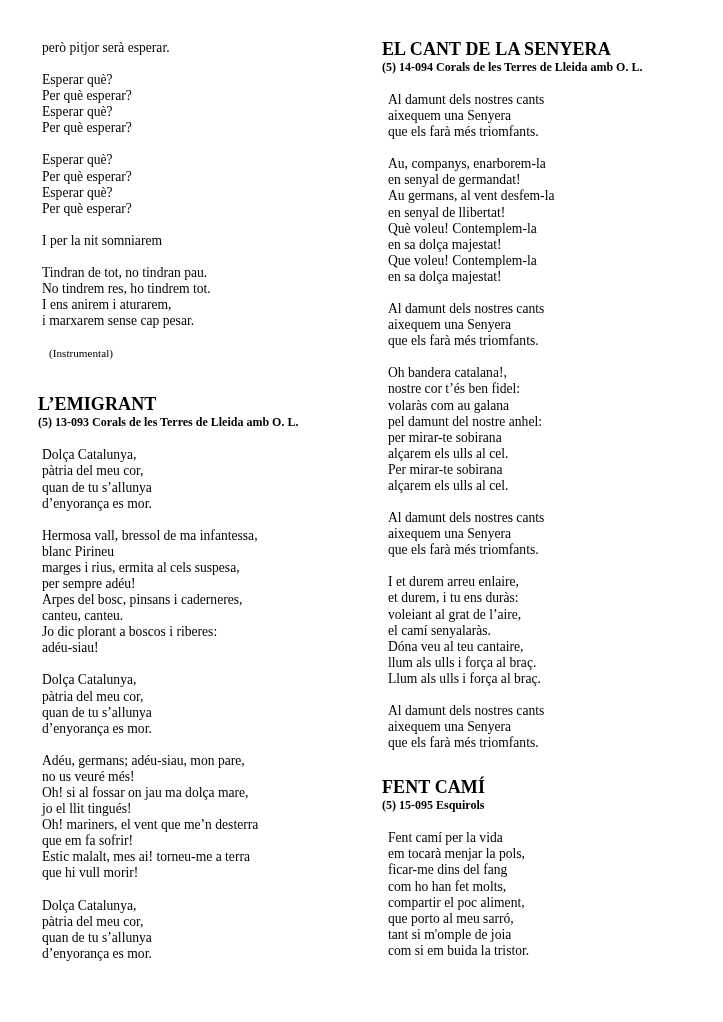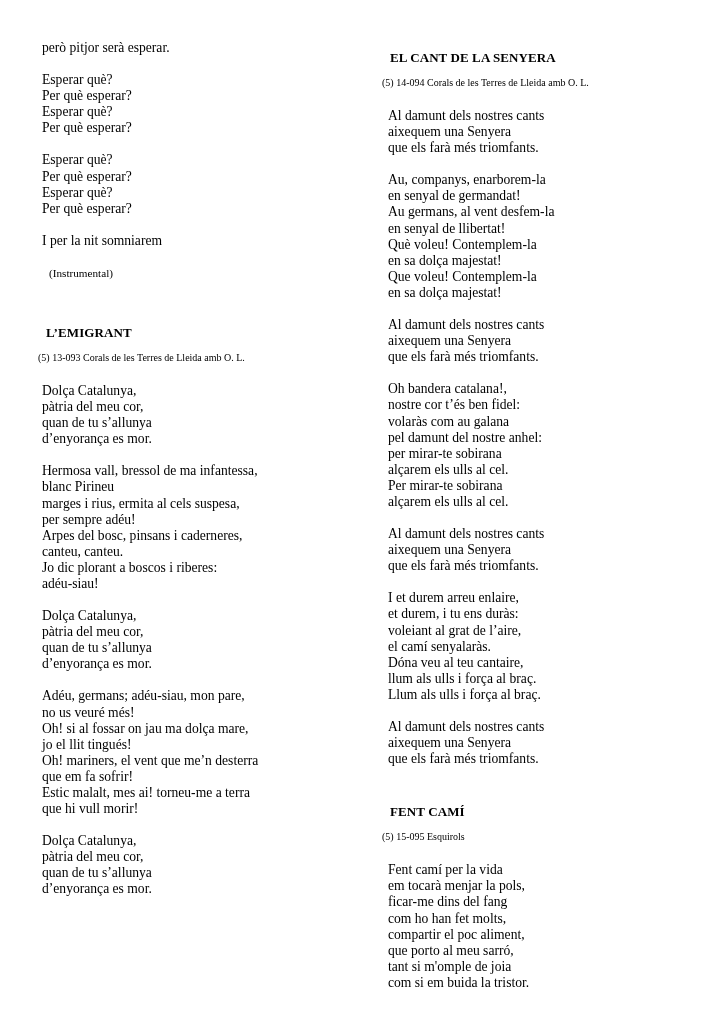--- a/index.html
+++ b/index.html
@@ -37,30 +37,30 @@
   }
   .col-right {
     width: 324px;
     padding-left: 0px;
   }
   .song {
     margin: 0;
   }
   .song-title {
     font-weight: bold;
-    font-size: 13px;
+    font-size: 18px;
     line-height: 19px;
     letter-spacing: 0.1px;
-    margin: 8px;
+    margin: 0;
     padding: 0;
     white-space: nowrap;
   }
   .song-credit {
-    font-weight: normal;
-    font-size: 10px;
+    font-weight: bold;
+    font-size: 12px;
     line-height: 16px;
     margin: 0 0 0 0;
     padding: 0;
     white-space: nowrap;
   }
   .stanza {
     font-size: 13.6px;
     line-height: 16.1px;
     margin: 0;
     padding: 0;
@@ -92,20 +92,21 @@
 <div class="page">
   <div class="columns">
 
     <div class="col col-left">
 
       <div class="song indent-left">
         <div class="stanza"><span class="line">però pitjor serà esperar.</span></div>
         <div class="stanza"><span class="line">Esperar què?</span><span class="line">Per què esperar?</span><span class="line">Esperar què?</span><span class="line">Per què esperar?</span></div>
         <div class="stanza"><span class="line">Esperar què?</span><span class="line">Per què esperar?</span><span class="line">Esperar què?</span><span class="line">Per què esperar?</span></div>
         <div class="stanza"><span class="line">I per la nit somniarem</span></div>
+        <div class="stanza"><span class="line">Tindran de tot, no tindran pau.</span><span class="line">No tindrem res, ho tindrem tot.</span><span class="line">I ens anirem i aturarem,</span><span class="line">i marxarem sense cap pesar.</span></div>
         <div class="gap-before-note"></div>
         <div class="note">(Instrumental)</div>
       </div>
 
       <div class="gap-before-title"></div>
 
       <div class="song">
         <h1 class="song-title">L’EMIGRANT</h1>
         <div class="song-credit">(5) 13-093 Corals de les Terres de Lleida amb O. L.</div>
         <div class="gap-after-credit"></div>

